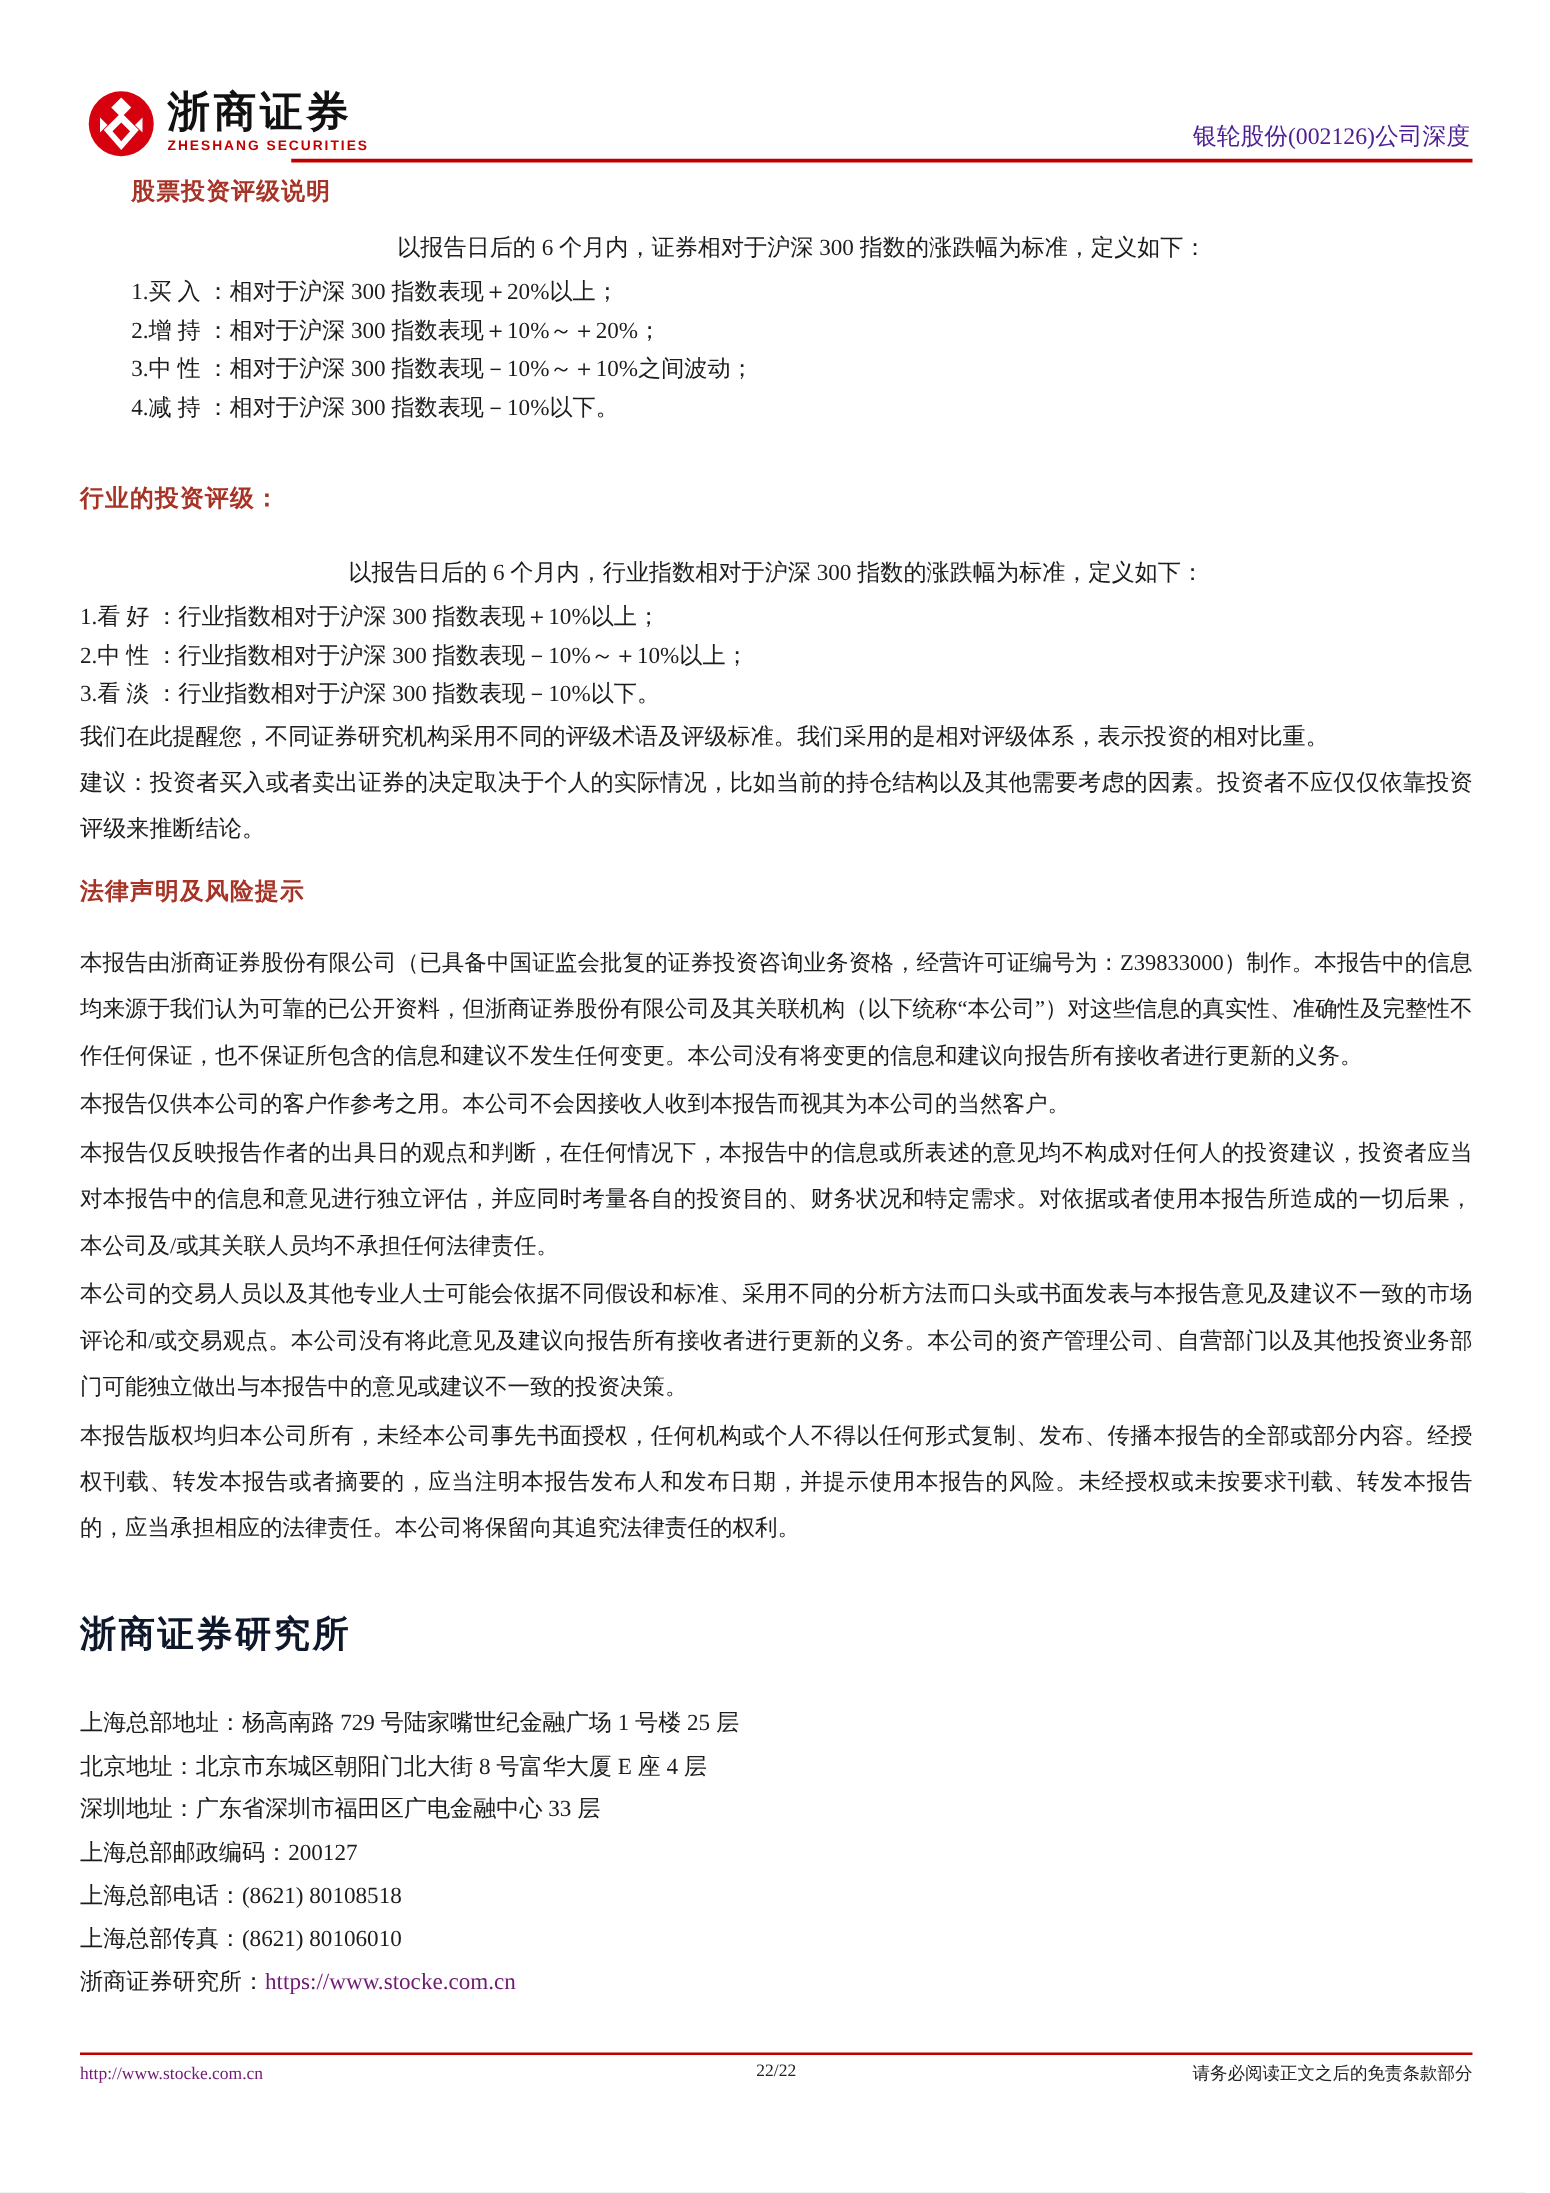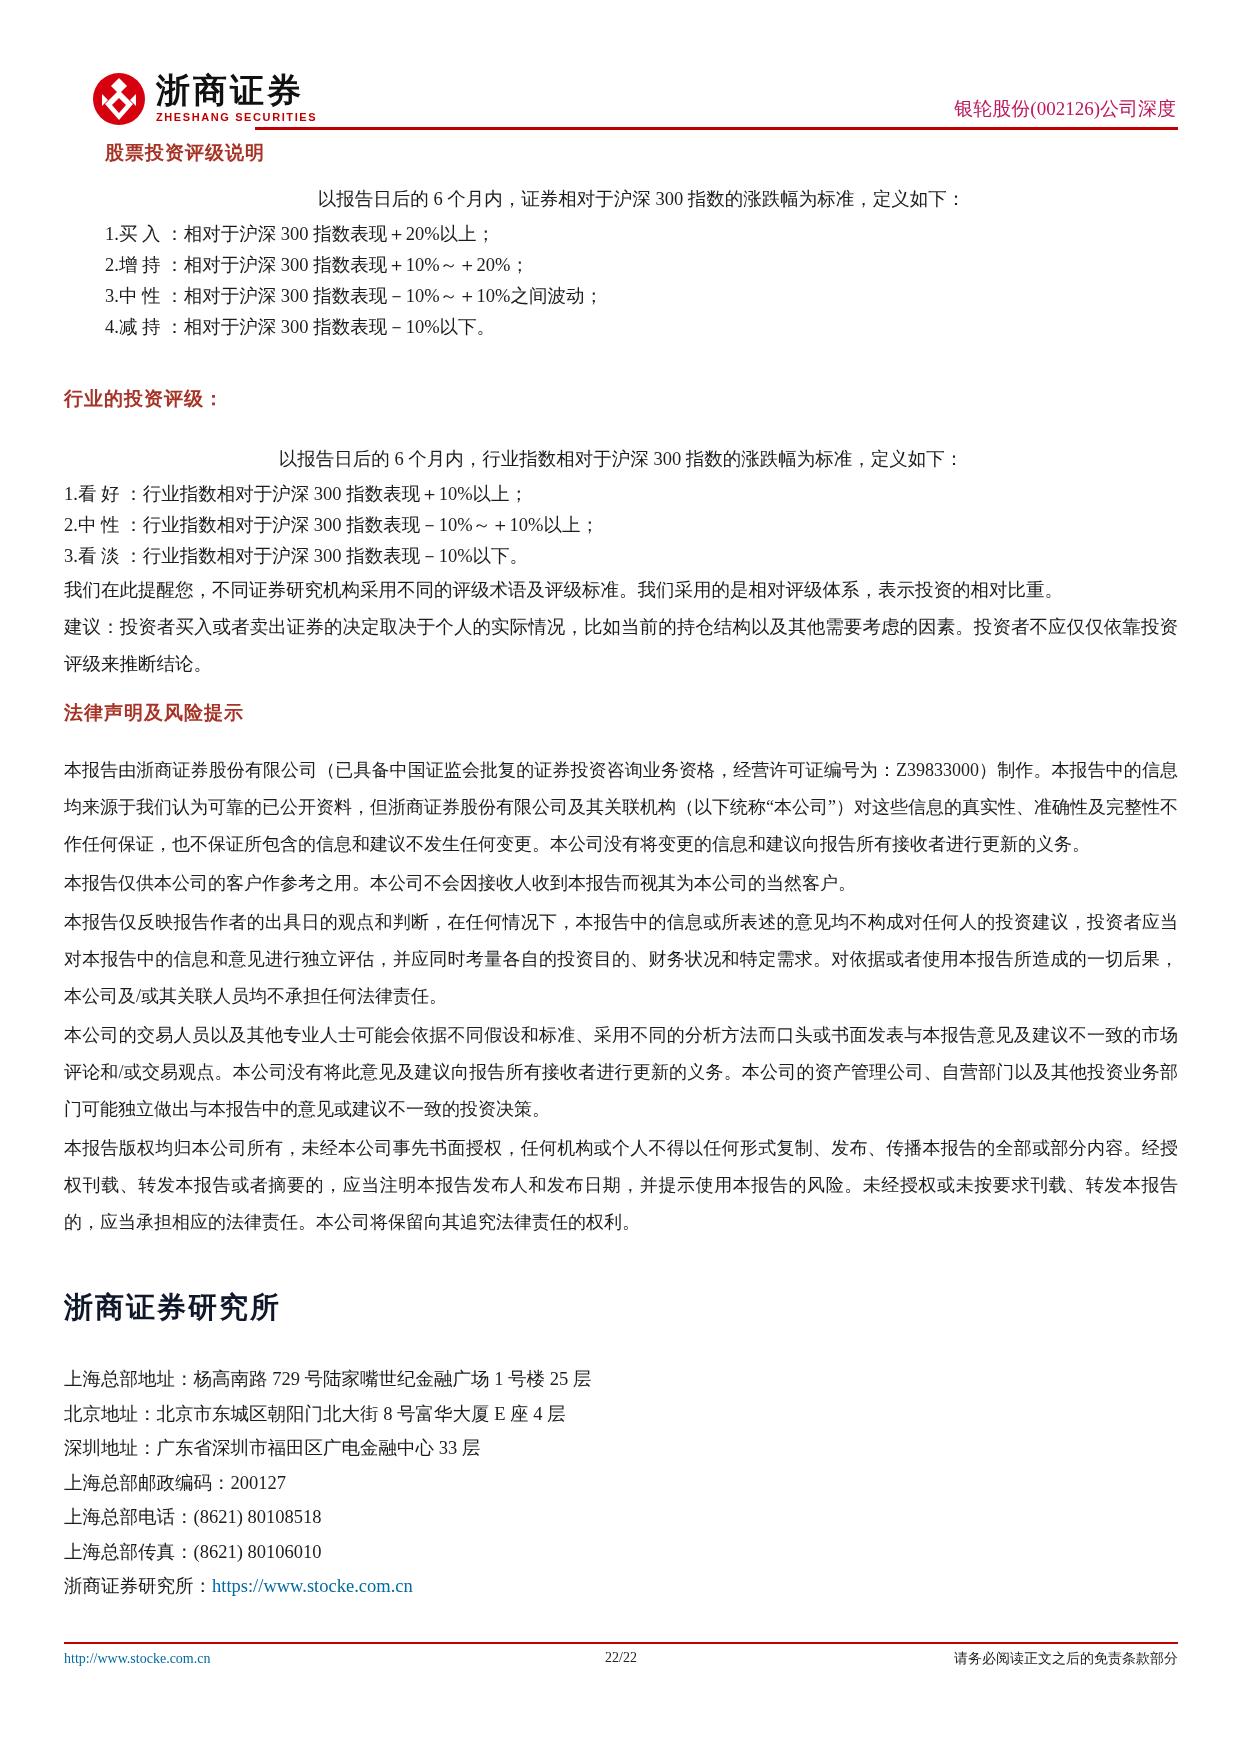--- a/index.html
+++ b/index.html
@@ -4,39 +4,39 @@
 <style>
   html,body{margin:0;padding:0;background:#e8e8e8;}
   .page{
     position:relative;
     width:1240px;height:1754px;
     margin:0 auto;background:#ffffff;
     font-family:"Liberation Serif","DejaVu Serif",serif;
     color:#1c1c1c;overflow:hidden;
   }
   
-  .hdr{position:absolute;top:70px;left:92px;right:62px;height:60px;}
+  .hdr{position:absolute;top:70px;left:70px;right:62px;height:60px;}
   .logo{position:absolute;left:0;top:2px;display:flex;align-items:flex-start;gap:10px;}
   .logo svg{display:block;}
   .logo-txt{display:flex;flex-direction:column;}
   .logo-cn{font-size:34px;font-weight:bold;letter-spacing:3px;color:#111;line-height:36px;font-family:"Liberation Sans","DejaVu Sans",sans-serif;}
   .logo-en{font-size:11px;font-weight:bold;letter-spacing:1.6px;color:#c00000;line-height:14px;margin-top:2px;font-family:"Liberation Sans","DejaVu Sans",sans-serif;}
   .hdr-rule{position:absolute;left:163px;right:0;bottom:0;height:3px;background:#c00000;}
-  .doc-title{position:absolute;right:2px;bottom:8px;font-size:19px;color:#be185d;}
+  .doc-title{position:absolute;right:2px;bottom:8px;font-size:19px;color:#4c1d95;}
   
   .sec{position:absolute;left:64px;right:62px;}
   .sec-h{font-size:19px;font-weight:bold;color:#a63325;margin:0 0 18px 0;letter-spacing:1px;}
   .line{font-size:18.5px;line-height:31px;}
   .intro{margin-bottom:4px;text-align:center;}
   .note{font-size:18.5px;line-height:37px;text-align:justify;}
   .para{font-size:18px;line-height:37px;text-align:justify;margin:0 0 2px 0;}
   
   .inst-h{font-size:29px;font-weight:bold;color:#0f172a;margin:0 0 34px 0;letter-spacing:2px;}
   .inst-line{font-size:18.5px;line-height:34.5px;}
-  .inst-line a, .ft-left{color:#0369a1;text-decoration:none;}
+  .inst-line a, .ft-left{color:#701a75;text-decoration:none;}
   
   .ftr{position:absolute;left:64px;right:62px;top:1642px;}
   .ftr-rule{height:2px;background:#c00000;margin-bottom:6px;}
   .ftr-row{display:flex;justify-content:space-between;align-items:baseline;font-size:14px;color:#222;}
   .ft-center{position:absolute;left:50%;transform:translateX(-50%);}
   .ftr-row{position:relative;}
 </style>
 </head>
 <body>
 

